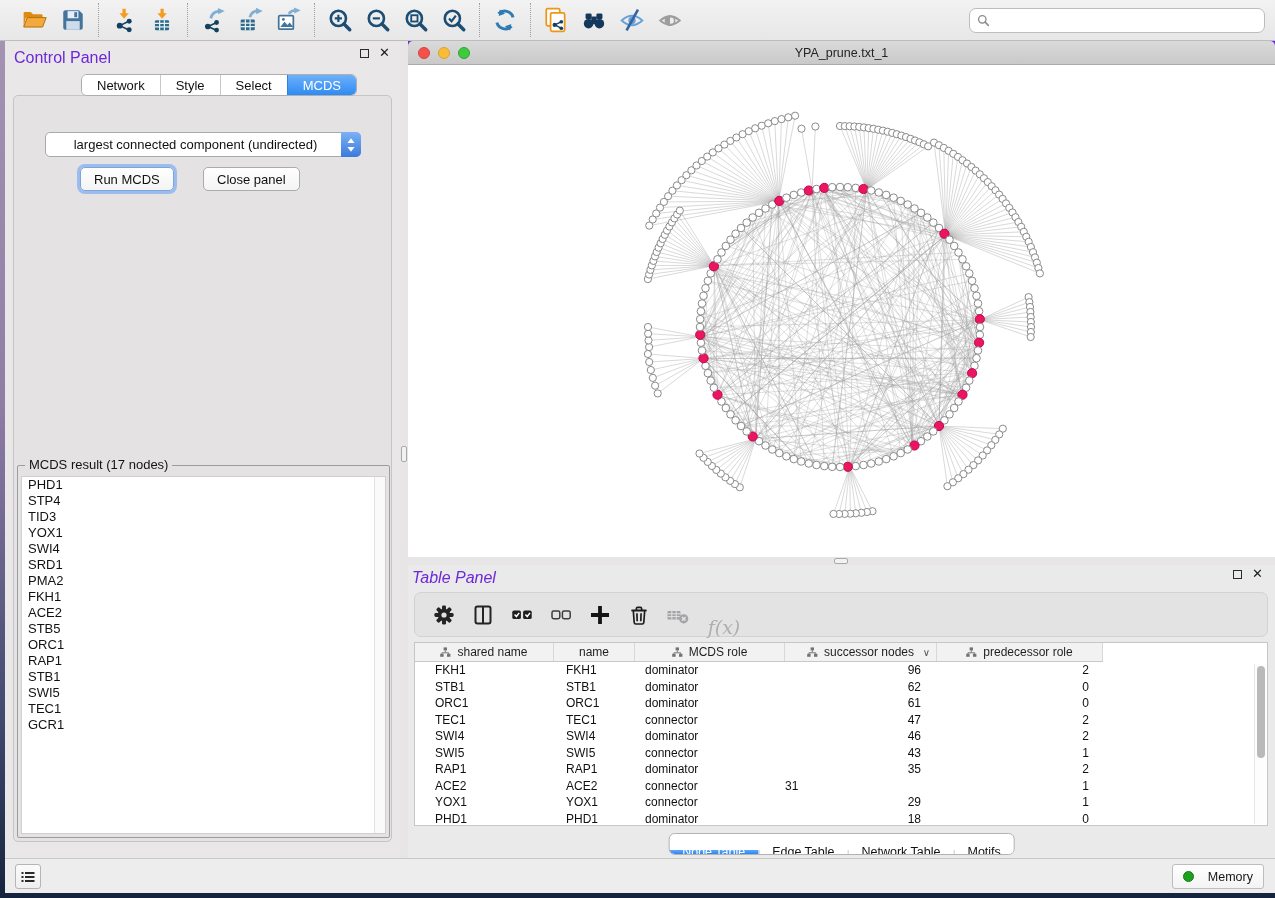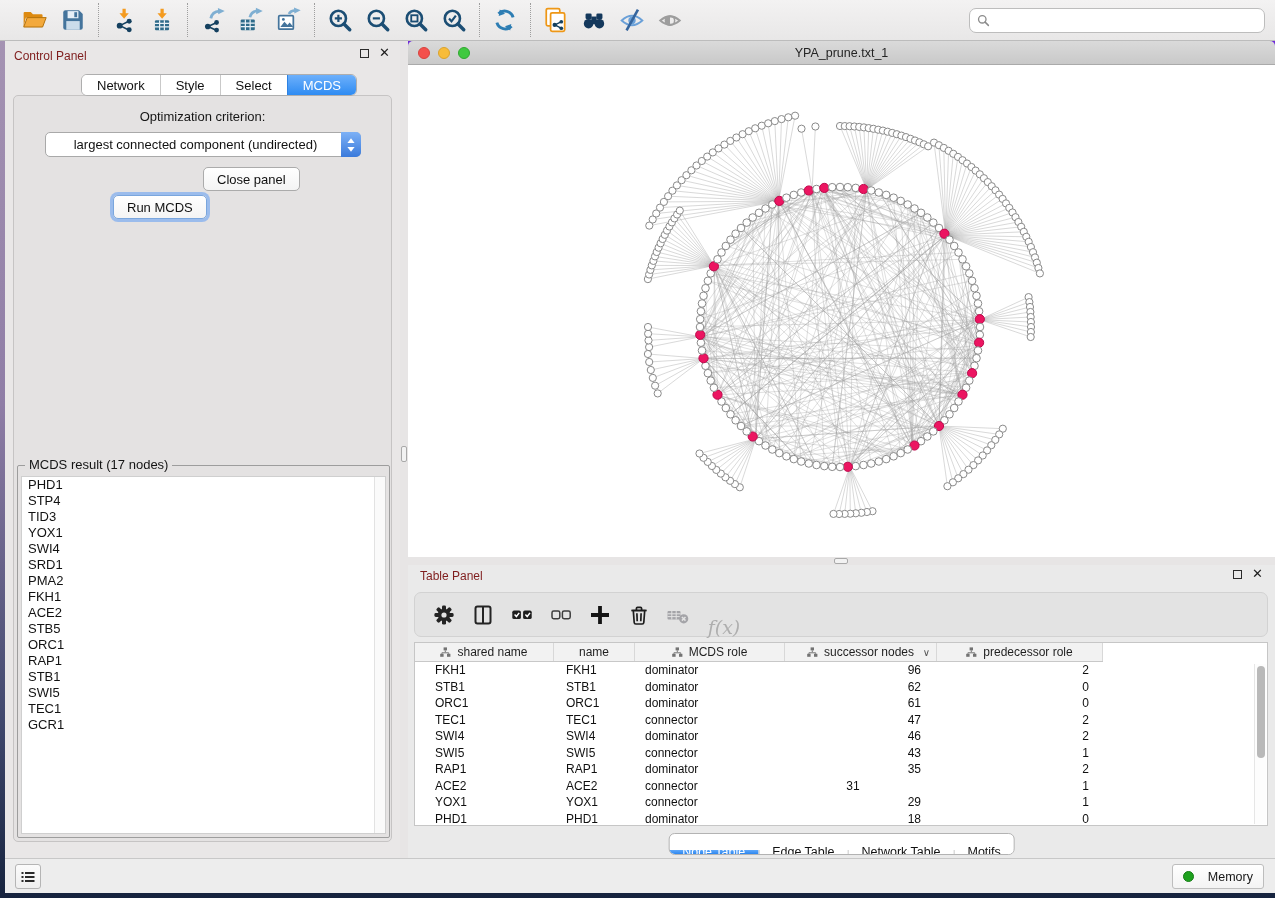--- a/index.html
+++ b/index.html
@@ -16,35 +16,35 @@
   .tb-group{display:flex;align-items:center;height:34px;padding:0 6px;}
   .tb-group + .tb-group{border-left:1px dotted #9e9e9e;}
   .tb-btn{width:38px;height:32px;display:flex;align-items:center;justify-content:center;background:none;border:none;cursor:pointer;}
   .tb-btn svg{width:26px;height:26px;}
   .tb-btn.disabled{opacity:.95;}
   #search-wrap{margin-left:auto;width:296px;height:25px;background:#fff;border:1px solid #bdbdbd;border-radius:7px;display:flex;align-items:center;padding:0 7px;}
   #search-wrap svg{width:13px;height:13px;margin-right:5px;flex:none;}
   #search-input{border:none;outline:none;flex:1;font-size:12px;background:transparent;height:21px;}
   
   #control-panel{position:absolute;left:5px;top:41px;width:395px;height:817px;background:#e9e7e7;}
-  .panel-title{position:absolute;left:9px;top:8px;font-size:12px;color:#7f1d1d;}
+  .panel-title{position:absolute;left:9px;top:8px;font-size:16px;color:#6d28d9;}
   .panel-ctrls{position:absolute;right:10px;top:7px;display:flex;gap:10px;align-items:center;}
   .float-box{width:9px;height:9px;border:1.5px solid #2b2b2b;display:inline-block;}
   .close-x{font-size:13px;font-weight:bold;color:#1b1b1b;line-height:10px;}
   #cp-tabs{position:absolute;left:76px;top:33px;height:22px;display:flex;background:#fff;border:1px solid #aeaeae;border-radius:6px;overflow:hidden;z-index:3;}
   .cp-tab{padding:0 15px;font-size:13px;display:flex;align-items:center;background:#fff;color:#111;border:none;cursor:pointer;}
   .cp-tab + .cp-tab{border-left:1px solid #c9c9c9;}
   .cp-tab.active{background:linear-gradient(180deg,#6db0fb,#2e8bf2);color:#fff;border-left-color:#2e82e2;}
   #cp-inner{position:absolute;left:8px;top:54px;width:379px;height:747px;background:#e4e2e2;border:1px solid #c6c4c4;border-radius:5px;}
   #opt-label{position:absolute;left:0;right:0;top:68px;text-align:center;font-size:13px;color:#161616;}
   #criterion{position:absolute;left:40px;top:91px;width:316px;height:25px;background:#fff;border:1px solid #a9a9a9;border-radius:5px;display:flex;align-items:center;cursor:pointer;}
   #criterion .val{flex:1;text-align:center;font-size:13px;color:#111;padding-left:4px;white-space:nowrap;overflow:hidden;}
   #criterion .stepper{width:20px;height:25px;margin:-1px -1px -1px 0;border-radius:0 5px 5px 0;background:linear-gradient(180deg,#7db1f6,#3a7adb);display:flex;align-items:center;justify-content:center;}
   .btn{background:linear-gradient(180deg,#ffffff,#f4f4f4);border:1px solid #ababab;border-radius:5px;height:24px;font-size:13px;color:#111;padding:0 13px;cursor:pointer;}
-  #run-btn{position:absolute;left:108px;top:126px;box-shadow:0 0 0 3px rgba(106,164,243,.6);border-color:#7aa6dd;margin-top:28px;}
+  #run-btn{position:absolute;left:75px;top:126px;box-shadow:0 0 0 3px rgba(106,164,243,.6);border-color:#7aa6dd;}
   #close-btn{position:absolute;left:198px;top:126px;}
   #mcds-group{position:absolute;left:12px;top:424px;width:373px;height:373px;border:1px solid #9d9d9d;border-radius:2px;}
   #mcds-legend{position:absolute;top:-9px;left:7px;background:#e4e2e2;padding:0 4px;font-size:13px;color:#141414;}
   #mcds-list{position:absolute;left:3px;top:10px;right:3px;bottom:3px;background:#fff;border:1px solid #cfcfcf;overflow:hidden;}
   .mcds-item{font-size:13px;line-height:16px;padding-left:6px;color:#121212;}
   #mcds-scroll{position:absolute;right:0;top:0;bottom:0;width:11px;background:#fafafa;border-left:1px solid #e2e2e2;}
   
   #vsplit{position:absolute;left:400px;top:41px;width:8px;height:817px;background:#e7e5e5;}
   #vsplit .handle{position:absolute;left:1px;top:405px;width:6px;height:16px;background:#f2f2f2;border:1px solid #a9a9a9;border-radius:2px;}
   #hsplit{position:absolute;left:408px;top:557px;width:867px;height:8px;background:#e7e5e5;}
@@ -363,21 +363,20 @@
     <span class="float-box"></span>
     <span class="close-x">✕</span>
   </div>
   <div id="cp-tabs">
       <button class="cp-tab">Network</button>
       <button class="cp-tab">Style</button>
       <button class="cp-tab">Select</button>
       <button class="cp-tab active">MCDS</button>
     </div>
   <div id="cp-inner"></div>
-  <div id="opt-label">Optimization criterion:</div>
   <div id="criterion">
     <span class="val">largest connected component (undirected)</span>
     <span class="stepper">
       <svg width="10" height="16" viewBox="0 0 10 16">
           <path d="M5 1.2 L8.6 6 H1.4z" fill="#fff"></path>
           <path d="M5 14.8 L1.4 10 H8.6z" fill="#fff"></path>
         </svg>
     </span>
   </div>
   <button id="run-btn" class="btn">Run MCDS</button>
@@ -1162,21 +1161,21 @@
         </g>
       </svg>
   </div>
 </div>
 
 <div id="hsplit">
     <div class="handle"></div>
   </div>
 
 <div id="table-panel">
-  <div class="panel-title" style="left:12px;top:4px;">Table Panel</div>
+  <div class="panel-title" style="left:4px;top:4px;font-style:italic;">Table Panel</div>
   <div class="panel-ctrls" style="top:4px;right:12px;">
     <span class="float-box"></span>
     <span class="close-x">✕</span>
   </div>
   <div id="tp-toolbar">
       <button class="tp-btn">
         <svg>
           <use href="#ic-settings"></use>
         </svg>
       </button>
@@ -1292,21 +1291,21 @@
           <div class="td" style="width:139px;text-align:left;padding-left:20px;">RAP1</div>
           <div class="td" style="width:81px;text-align:left;padding-left:12px;">RAP1</div>
           <div class="td" style="width:150px;text-align:left;padding-left:10px;">dominator</div>
           <div class="td" style="width:152px;text-align:right;padding-right:16px;">35</div>
           <div class="td" style="width:166px;text-align:right;padding-right:14px;">2</div>
         </div>
         <div class="tr">
           <div class="td" style="width:139px;text-align:left;padding-left:20px;">ACE2</div>
           <div class="td" style="width:81px;text-align:left;padding-left:12px;">ACE2</div>
           <div class="td" style="width:150px;text-align:left;padding-left:10px;">connector</div>
-          <div class="td" style="width:152px;text-align:center;padding-right:16px;">31</div>
+          <div class="td" style="width:152px;text-align:left;padding-right:16px;">31</div>
           <div class="td" style="width:166px;text-align:right;padding-right:14px;">1</div>
         </div>
         <div class="tr">
           <div class="td" style="width:139px;text-align:left;padding-left:20px;">YOX1</div>
           <div class="td" style="width:81px;text-align:left;padding-left:12px;">YOX1</div>
           <div class="td" style="width:150px;text-align:left;padding-left:10px;">connector</div>
           <div class="td" style="width:152px;text-align:right;padding-right:16px;">29</div>
           <div class="td" style="width:166px;text-align:right;padding-right:14px;">1</div>
         </div>
         <div class="tr">

